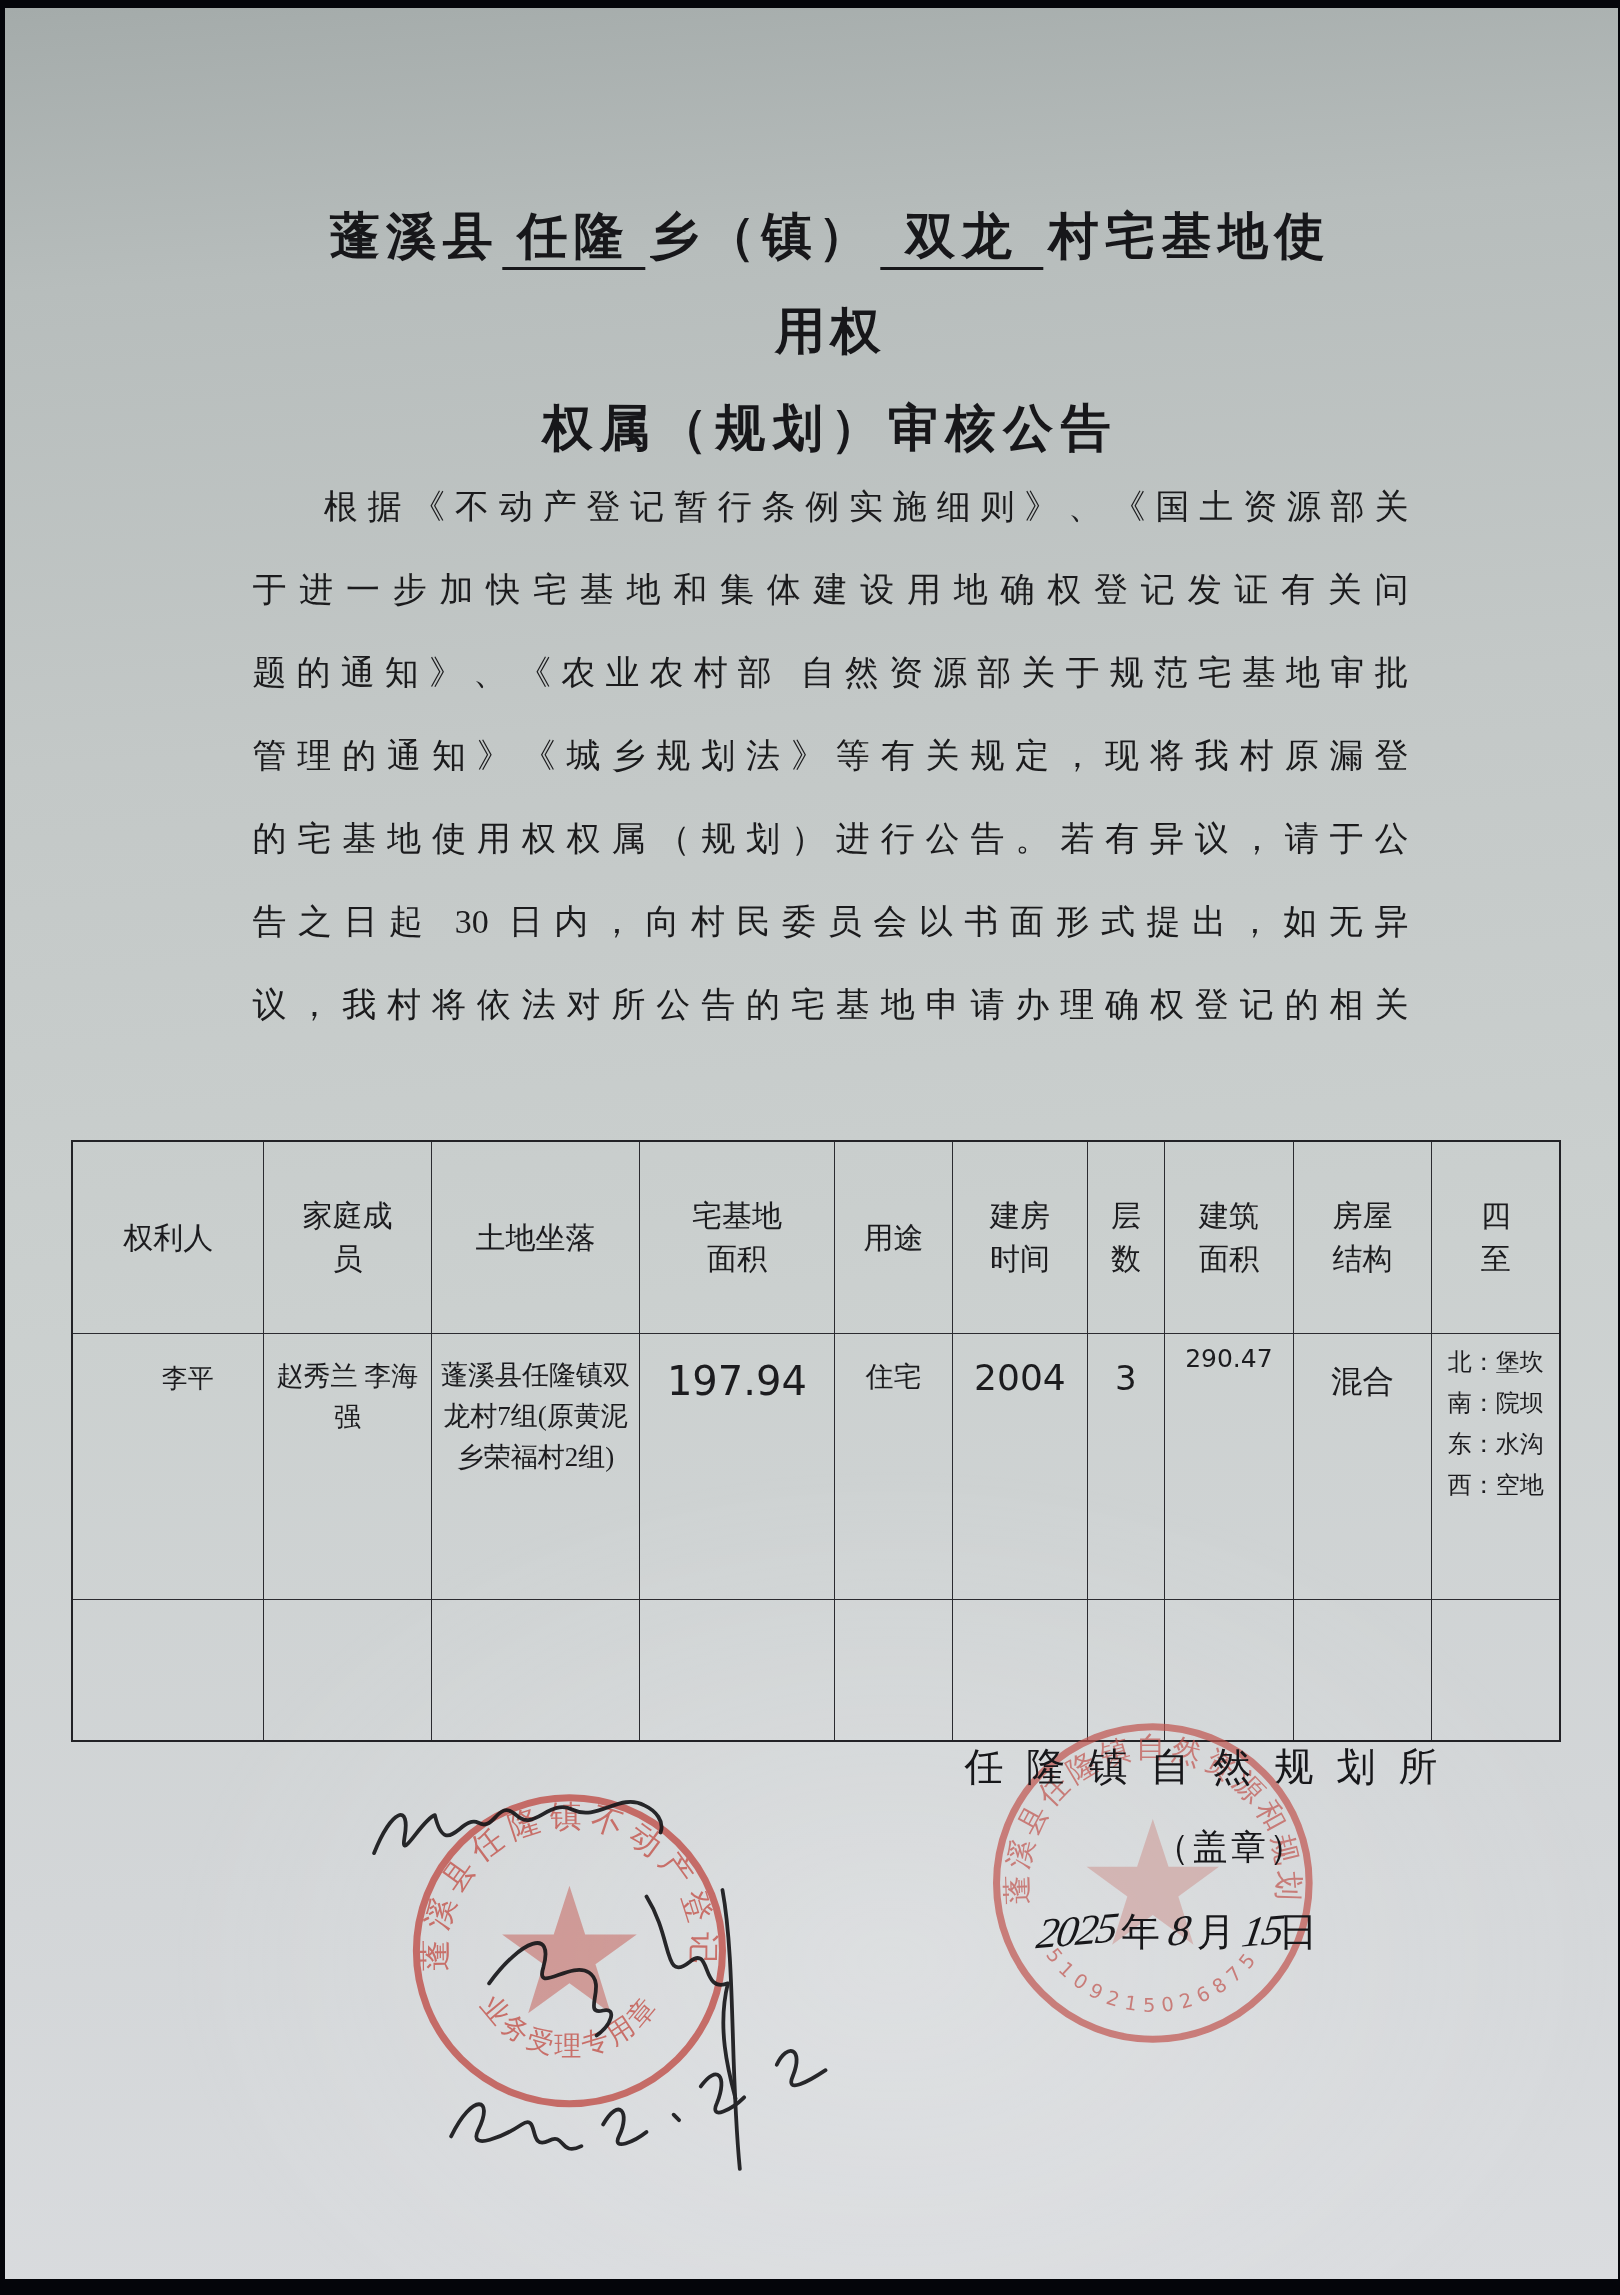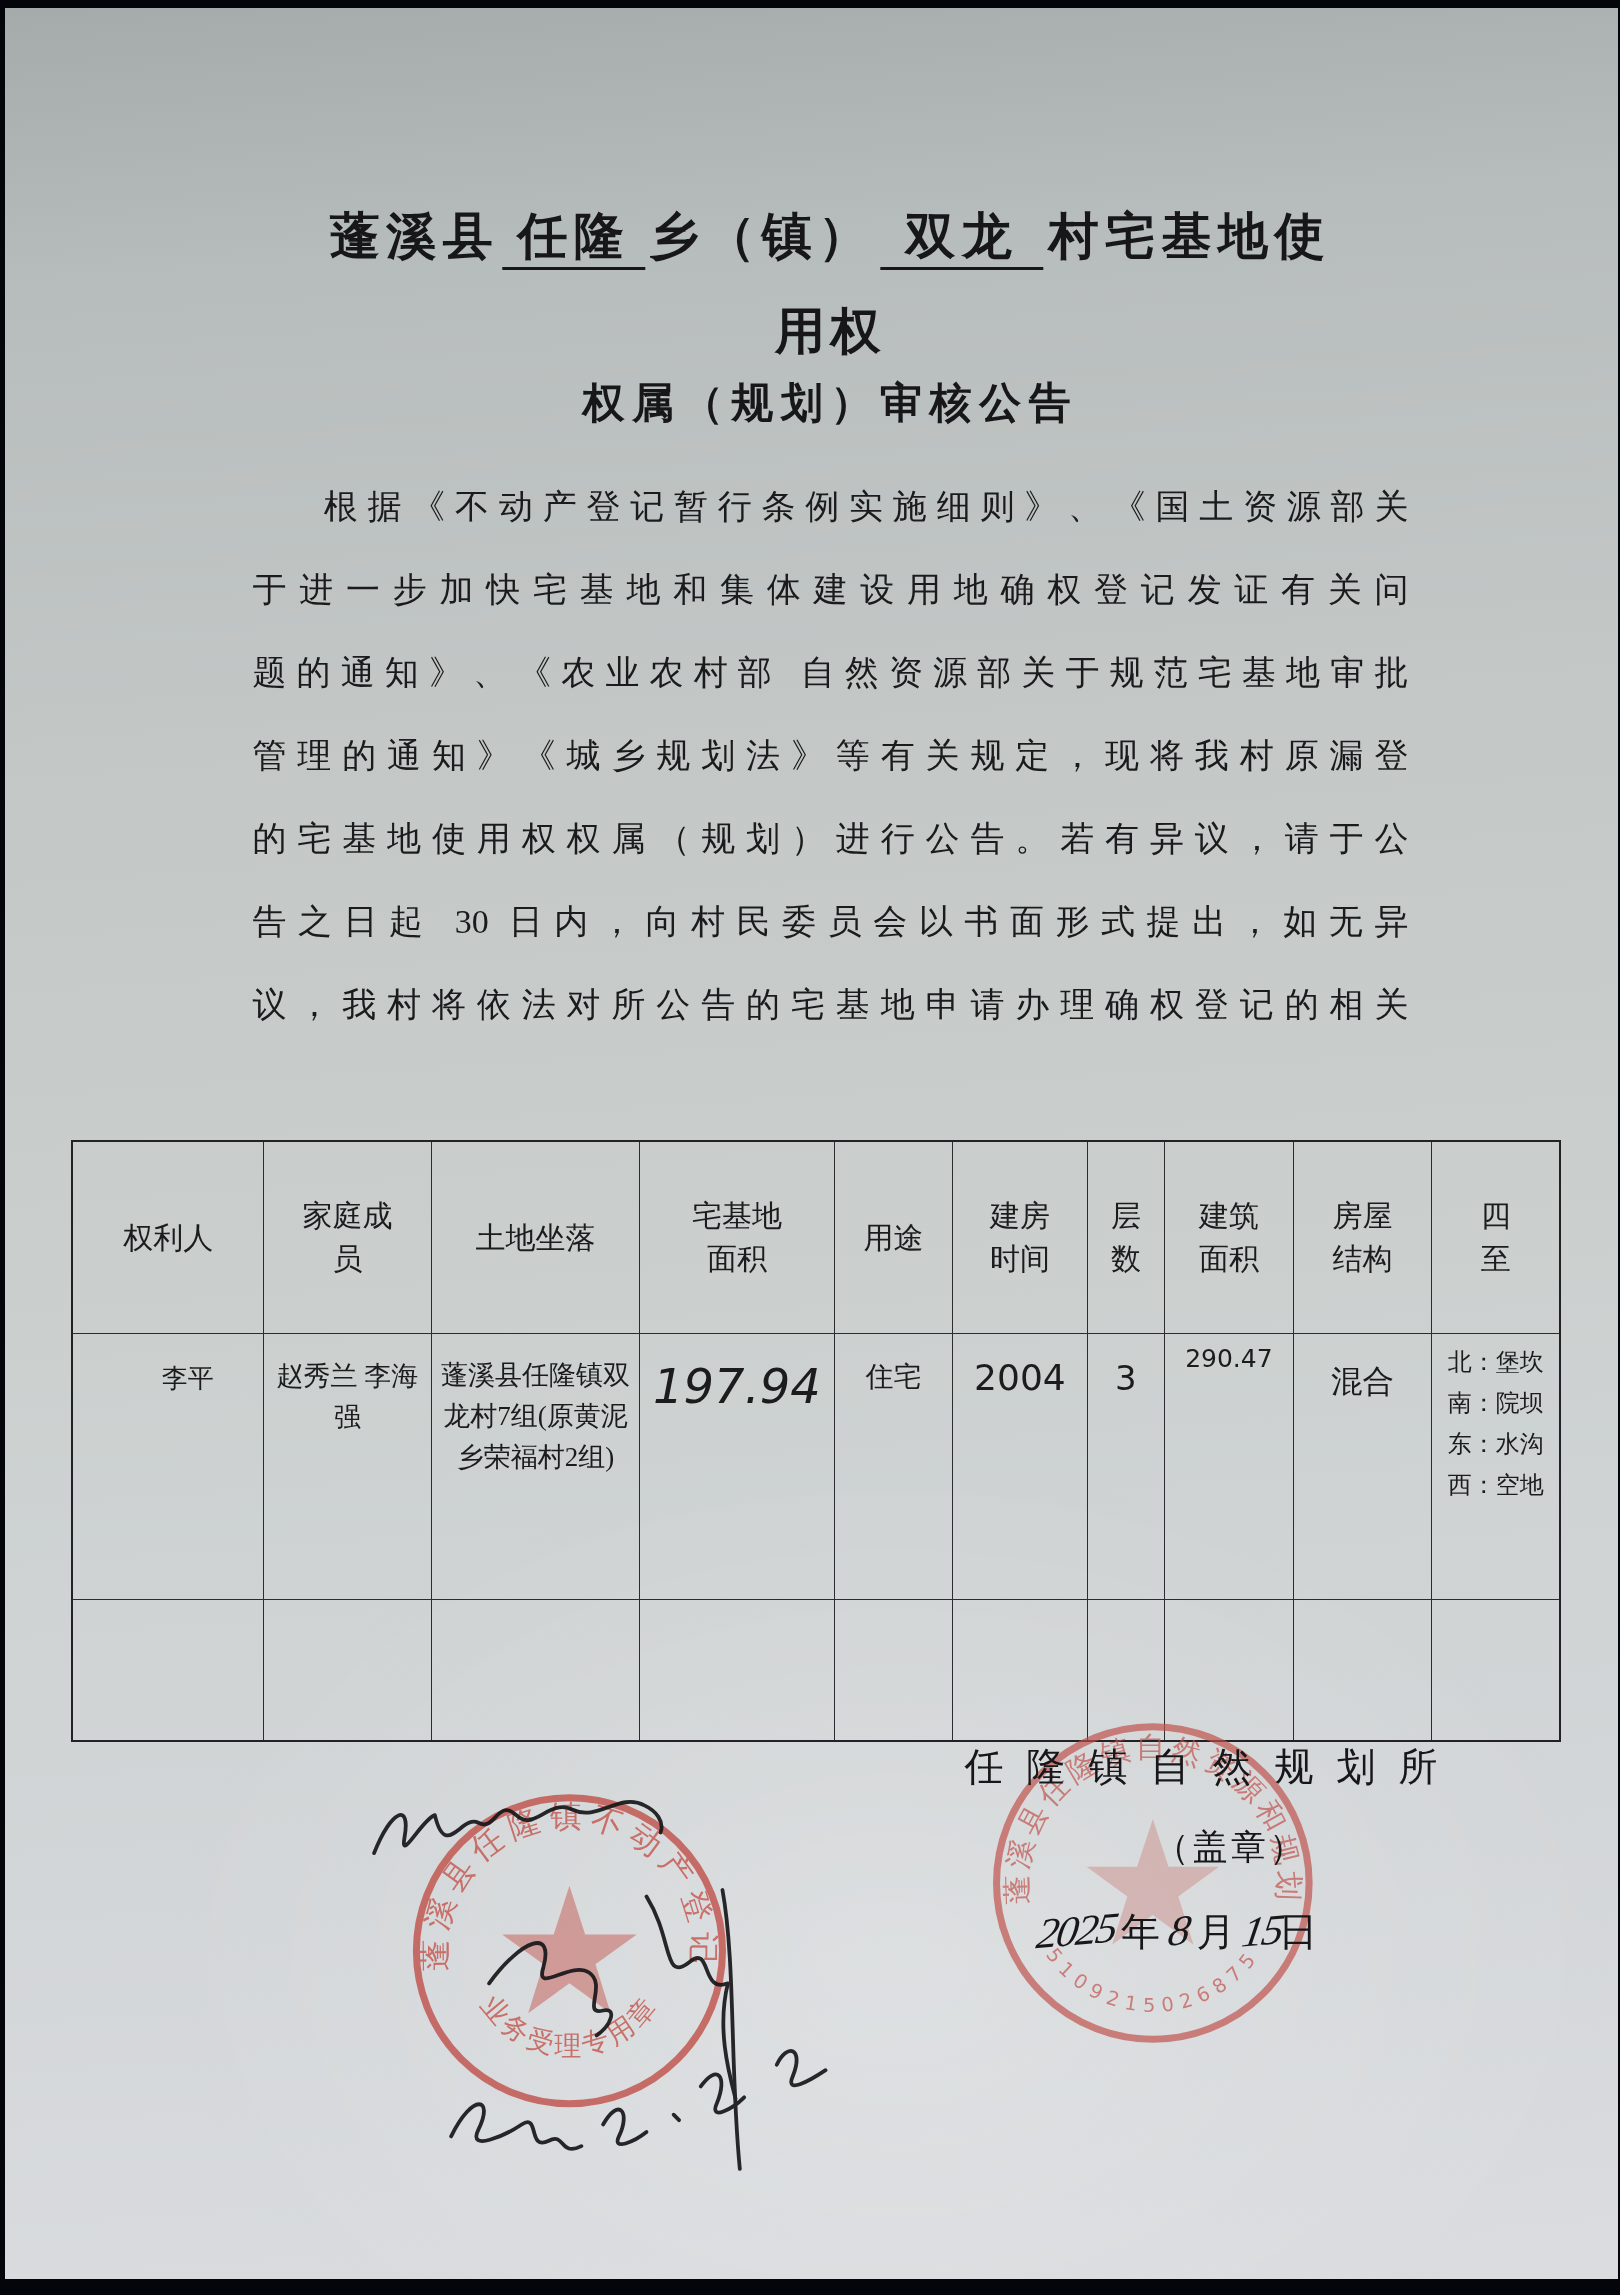--- a/index.html
+++ b/index.html
@@ -13,21 +13,21 @@
     background:
       radial-gradient(ellipse 1031px 706px at 55% 86%, rgba(255,255,255,0.20), rgba(255,255,255,0) 70%),
       linear-gradient(176deg,#a4abaa 0%,#b7bdbc 12%,#c3c8c7 32%,#cbd0cf 56%,#d3d6d8 80%,#dadcdf 100%);
     color:#1b1b1d;
   }
   
   .t-line{position:absolute;left:825px;transform:translateX(-50%);white-space:nowrap;
     font-weight:bold;color:#17171a;}
   .t1{top:195px;font-size:50px;letter-spacing:6.5px;}
   .t2{top:290px;font-size:50px;letter-spacing:5.4px;}
-  .t3{top:367px;font-size:42px;letter-spacing:7.6px;}
+  .t3{top:387px;font-size:50px;letter-spacing:7.6px;}
   .blank{display:inline-block;border-bottom:3.8px solid #17171a;line-height:1.1;}
   .blank.b1{padding:0 15px 3.3px 15px;margin:0 3.3px;}
   .blank.b2{padding:0 25px 3.3px 25px;margin:0 5.4px;}
   
   .body-block{position:absolute;left:247px;top:457px;width:1156px;}
   .bline{font-size:34px;line-height:83px;white-space:nowrap;
     text-align:justify;text-align-last:justify;color:#1b1b1d;}
   .bline.first{text-indent:2.1em;}
   .bline.last{text-align:left;text-align-last:left;}
   .phone-underline{border-bottom:2.7px solid #1b1b1d;padding:0 30px 3.3px 30px;letter-spacing:2.2px;}
@@ -37,21 +37,21 @@
   table.reg th,table.reg td{border:1.6px solid #2b2b30;overflow:hidden;}
   tr.hrow{height:193px;}
   tr.drow{height:266px;}
   tr.erow{height:141px;}
   th.hcell{font-size:30px;font-weight:normal;line-height:1.45;white-space:pre-line;
     text-align:center;vertical-align:middle;color:#1c1c1f;padding:0 3.3px;}
   tr.drow td{vertical-align:top;text-align:center;color:#1c1c1f;}
   td.c-holder{font-size:26px;padding-top:27px;padding-left:40px;}
   td.c-family{font-size:27px;line-height:1.5;padding:22px 11px 0 11px;}
   td.c-addr{font-size:27px;line-height:1.52;padding:20.6px 8.7px 0 8.7px;}
-  td.c-area{font-size:48px;padding-top:24px;font-family:"DejaVu Sans","Liberation Sans",sans-serif;font-style:italic;}
+  td.c-area{font-size:40px;padding-top:24px;font-family:"DejaVu Sans","Liberation Sans",sans-serif;}
   td.c-use{font-size:28px;padding-top:24px;}
   td.c-year{font-size:36px;padding-top:23px;font-family:"DejaVu Sans","Liberation Sans",sans-serif;}
   td.c-floors{font-size:34px;padding-top:24px;font-family:"DejaVu Sans","Liberation Sans",sans-serif;}
   td.c-barea{font-size:25px;padding-top:9.8px;font-family:"DejaVu Sans","Liberation Sans",sans-serif;}
   td.c-struct{font-size:31.5px;padding-top:27px;}
   td.c-bound{font-size:24px;line-height:1.72;padding:7.6px 5.4px 0 5.4px;}
   
   .footer-org{position:absolute;left:890px;top:1732px;width:565px;text-align:right;
     font-size:39px;letter-spacing:23px;color:#17171a;z-index:3;white-space:nowrap;}
   .footer-seal{position:absolute;left:943px;top:1816px;width:565px;text-align:center;

